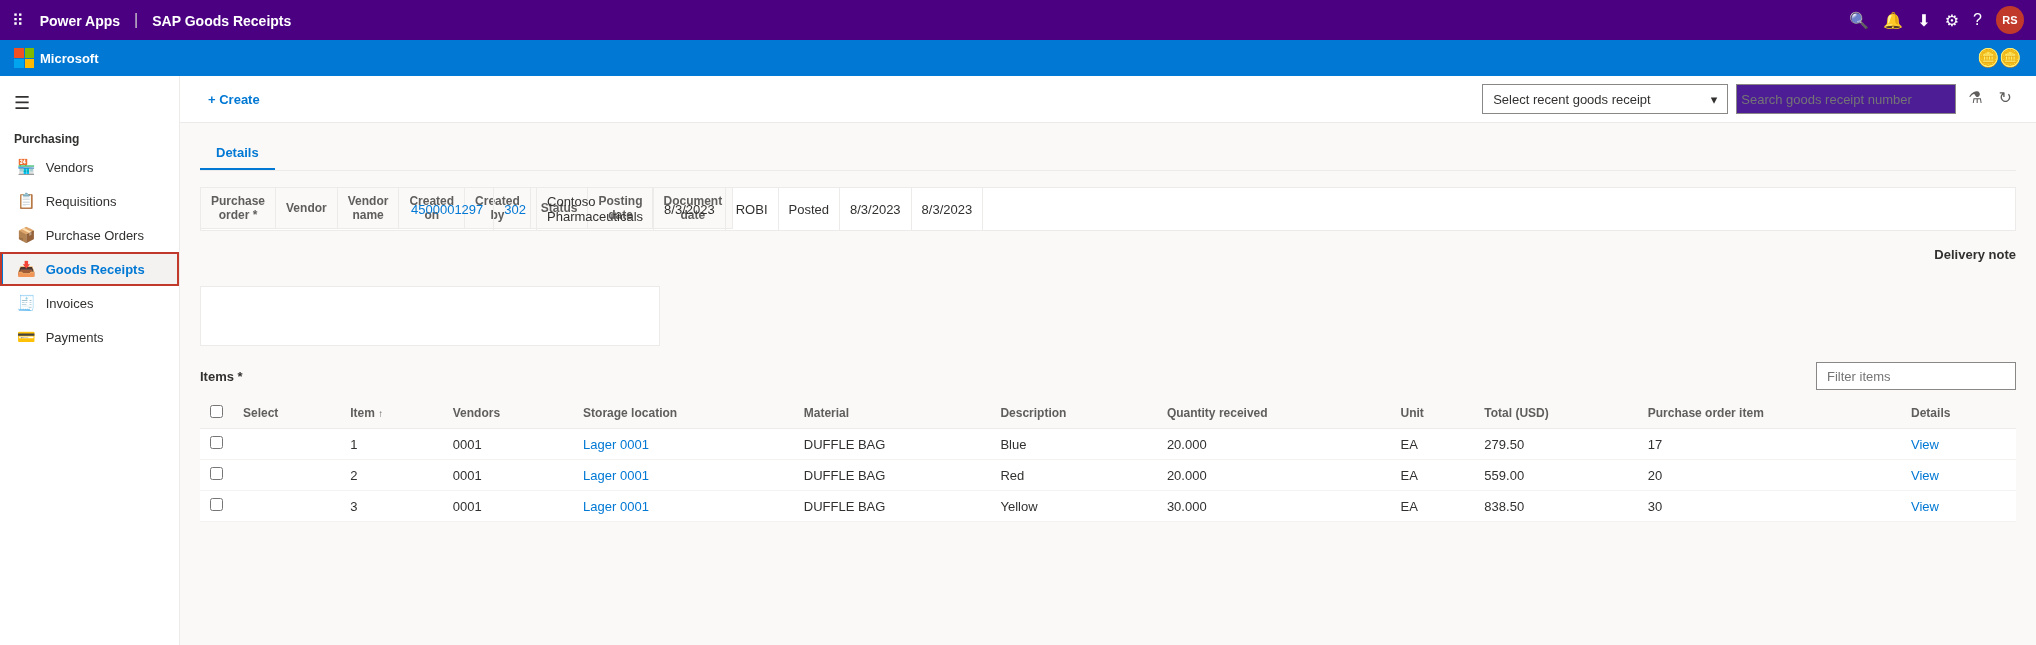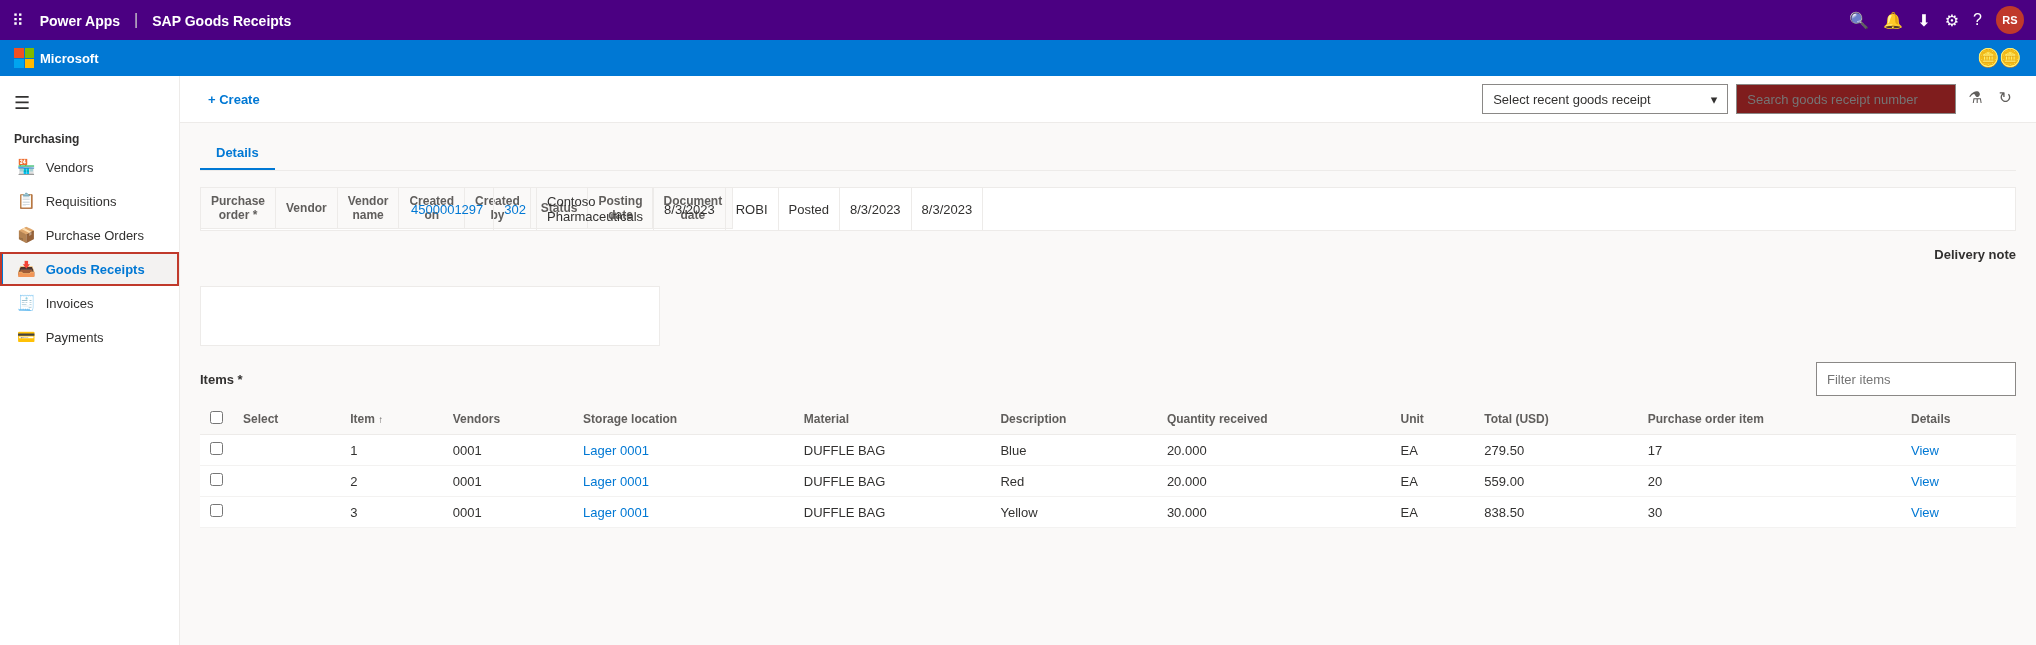--- a/index.html
+++ b/index.html
@@ -111,22 +111,22 @@
       border: 1px solid #8a8886;
       background: white;
       padding: 4px 10px;
       font-size: 13px;
       display: flex; align-items: center; gap: 60px;
       cursor: pointer; min-width: 220px; height: 30px;
       color: #323130;
     }
     .search-input-field {
       border: 1px solid #8a8886;
-      background: #7f1d1d;
-      padding: 4px 10px;
+      background: #4c1d95;
+      padding: 4px 4px;
       font-size: 13px;
       min-width: 220px; height: 30px;
       color: #a19f9d;
       outline: none;
     }
     .toolbar-icon-btn {
       background: none; border: none; cursor: pointer;
       font-size: 16px; color: #605e5c; padding: 4px;
     }
 
@@ -186,21 +186,21 @@
     }
 
     
     .items-header {
       display: flex; align-items: center; justify-content: space-between;
       margin-bottom: 8px;
     }
     .items-label { font-size: 13px; font-weight: 600; color: #323130; text-align: right; }
     .filter-input {
       border: 1px solid #8a8886;
-      padding: 4px 10px; font-size: 13px; height: 34px;
+      padding: 4px 10px; font-size: 13px; height: 28px;
       min-width: 200px; background: white; outline: none; color: #3b82f6;
     }
 
     
     .items-table { width: 100%; border-collapse: collapse; background: white; }
     .items-table th {
       padding: 7px 10px;
       text-align: left;
       font-size: 12px;
       font-weight: 600;

